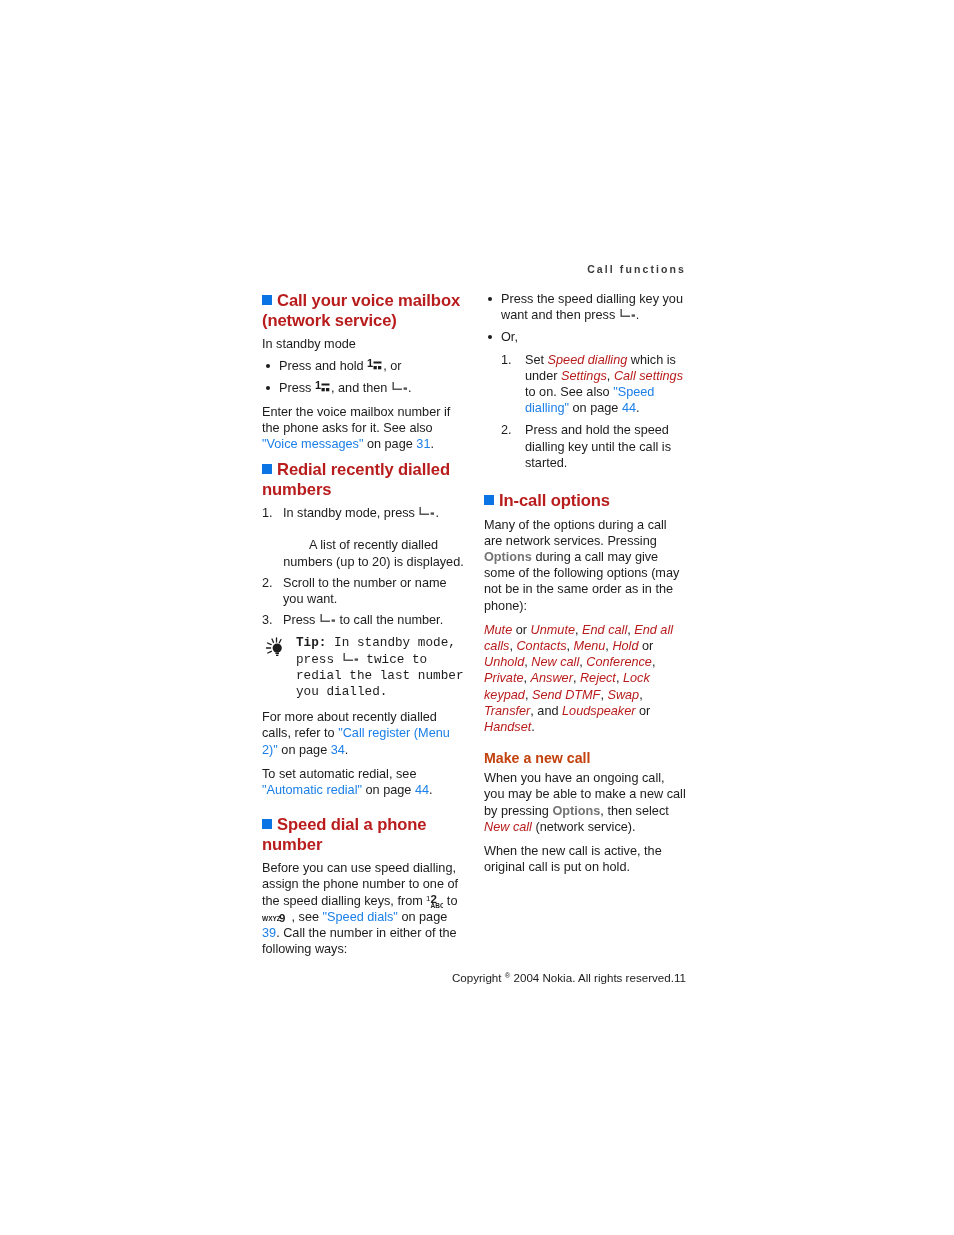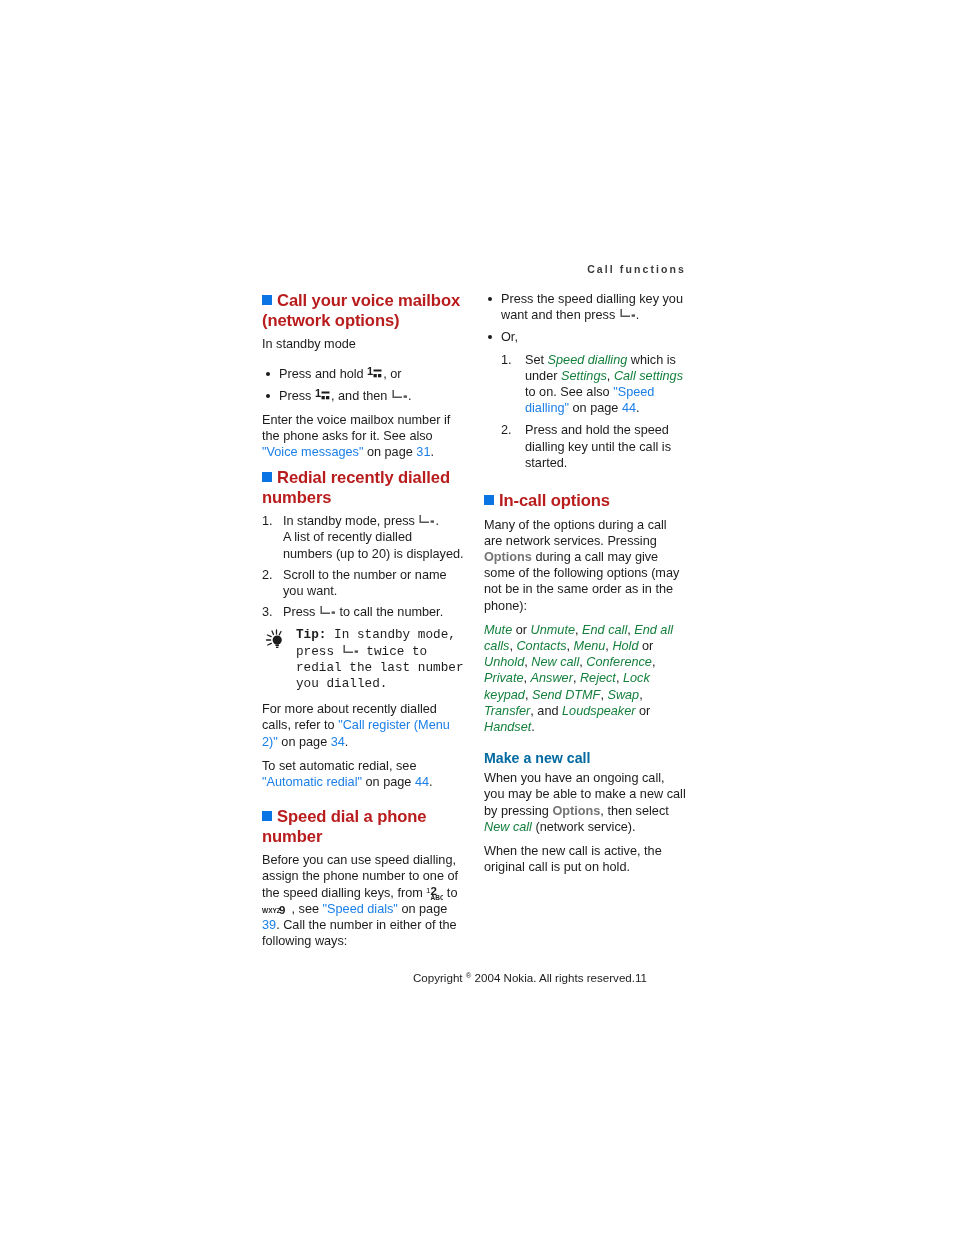--- a/index.html
+++ b/index.html
@@ -73,27 +73,27 @@
   }
   h2.sec .line2 {
     display: block;
     padding-left: 0px;
   }
   h3.sub {
     margin: 0 0 3px 0;
     font-size: 14.2px;
     line-height: 17px;
     font-weight: bold;
-    color: #0369a1;
+    color: #c2410c;
   }
 
   p {
     margin: 0 0 8px 0;
   }
-  p.tight { margin-bottom: 14px; }
+  p.tight { margin-bottom: 6px; }
 
   
   ul.bul {
     list-style: none;
     margin: 0 0 7px 0;
     padding: 0;
   }
   ul.bul > li {
     position: relative;
     padding-left: 17px;
@@ -128,42 +128,43 @@
     width: 16px;
     text-align: left;
   }
   ol.num.inner {
     margin: 6px 0 0 0;
   }
   ol.num.inner > li { padding-left: 24px; margin-bottom: 6px; }
   ol.num.inner > li .n { width: 19px; }
 
   .subpara {
-    margin-top: 0;
+    margin-top: 16px;
+    text-align: center;
   }
 
   
   .tip {
     position: relative;
     padding-left: 34px;
     margin: 2px 0 9px 0;
     font-family: Liberation Mono, monospace;
   }
   .tip .bulb {
     position: absolute;
     left: 1px;
     top: 1px;
     width: 26px;
     height: 24px;
   }
   .tip b { font-weight: bold; }
 
   
   .lnk { color: #1b7fe8; }
-  .ui  { color: #15803d; font-style: italic; text-align: right; }
+  .ui  { color: #b91c1c; font-style: italic; text-align: right; }
   .uib { color: #737373; font-weight: bold; }
 
   
   .key {
     display: inline-block;
     vertical-align: -3px;
   }
   .key.k1 { width: 16px; height: 15px; }
   .key.k2 { width: 17px; height: 15px; }
   .key.k9 { width: 26px; height: 13px; }
@@ -171,41 +172,41 @@
 
   
   .footer {
     position: absolute;
     left: 262px;
     top: 955px;
     width: 424px;
     font-size: 11.6px;
     color: #1c1c1c;
     display: flex;
-    justify-content: center;
+    justify-content: flex-end;
     align-items: baseline;
   }
   .footer .cp { margin-left: 112px; }
   .footer sup { font-size: 7.5px; vertical-align: 4px; }
   .footer .pg { font-weight: normal; }
 </style>
 </head>
 <body>
 
 <div class="page">
 
   <div class="running-header">Call functions</div>
 
   <div class="columns">
 
     <div class="col">
 
       <h2 class="sec">
         <span class="sq"></span><span>Call your voice mailbox</span>
-        <span class="line2">(network options)</span>
+        <span class="line2">(network service)</span>
       </h2>
 
       <p class="tight">In standby mode</p>
 
       <ul class="bul">
         <li>
           <span class="dot"></span><span>Press and hold </span><span class="key k1"><svg viewBox="0 0 16 15" width="16" height="15">
                 <text x="0" y="9" font-family="Liberation Sans, sans-serif" font-size="11" font-weight="bold" fill="#1c1c1c">1</text>
                 <rect x="6.5" y="3.5" width="8" height="2" fill="#1c1c1c"></rect>
                 <rect x="6.5" y="8" width="3.3" height="3.3" fill="#1c1c1c"></rect>

